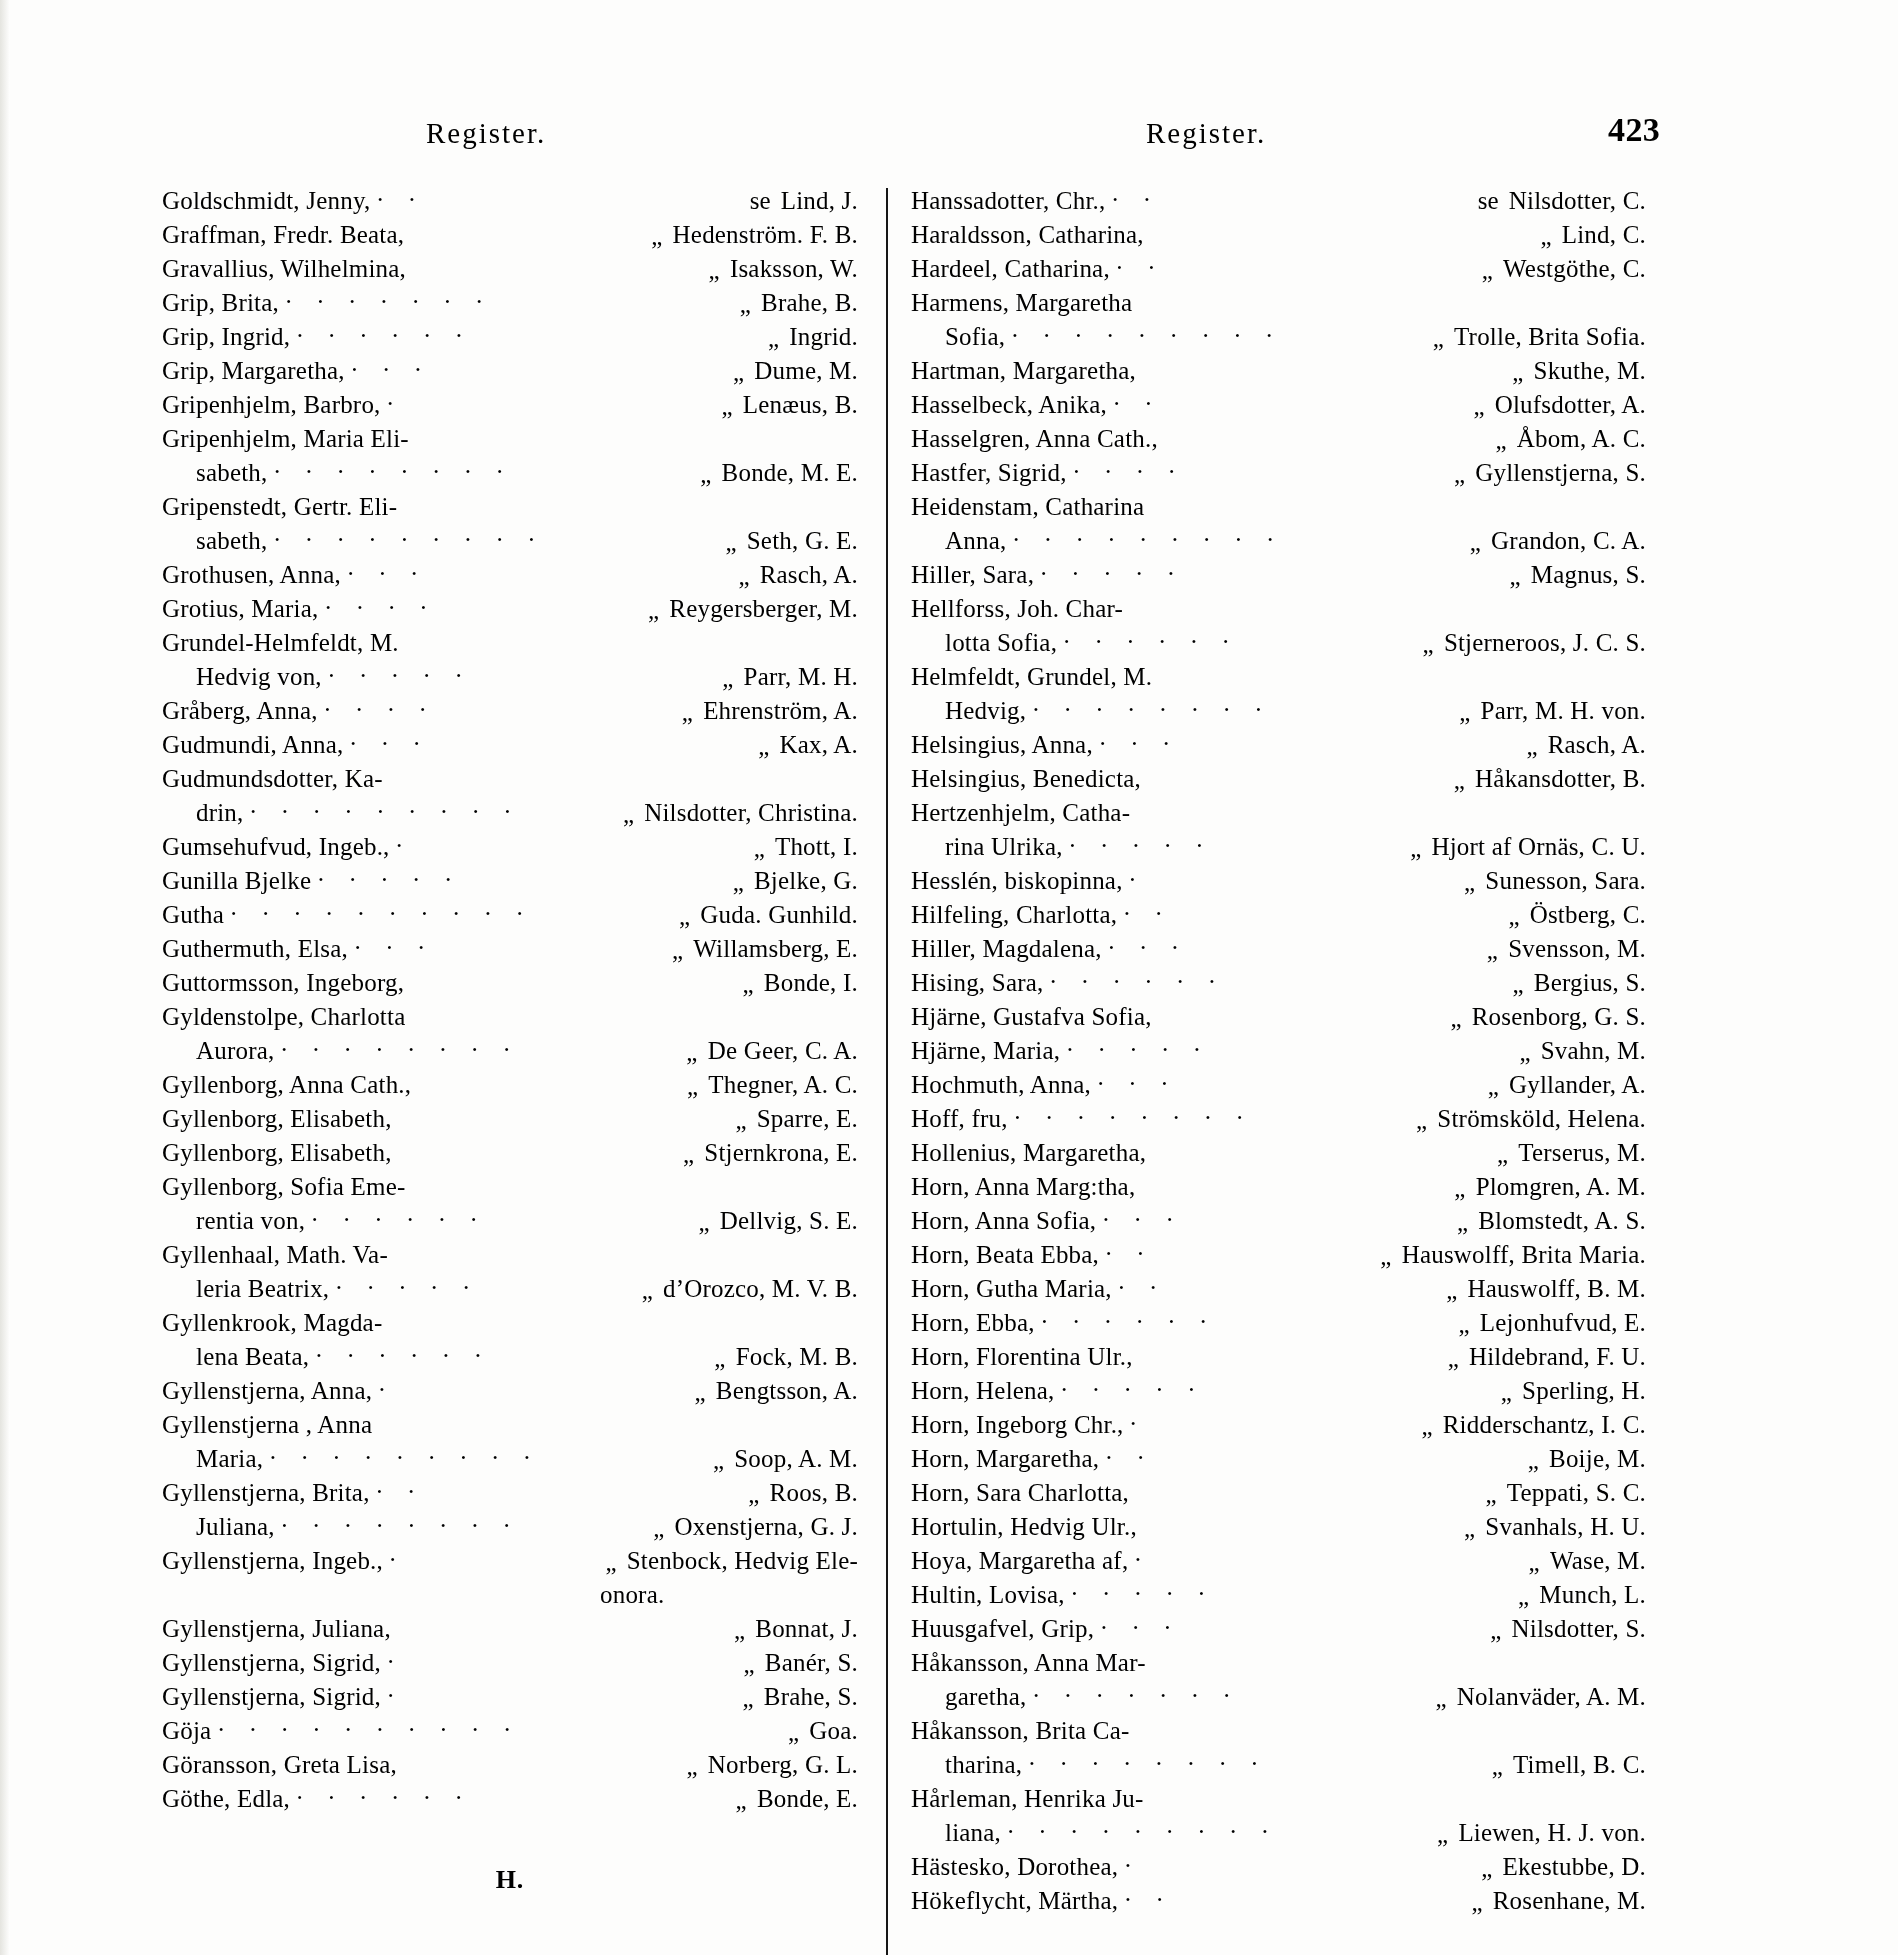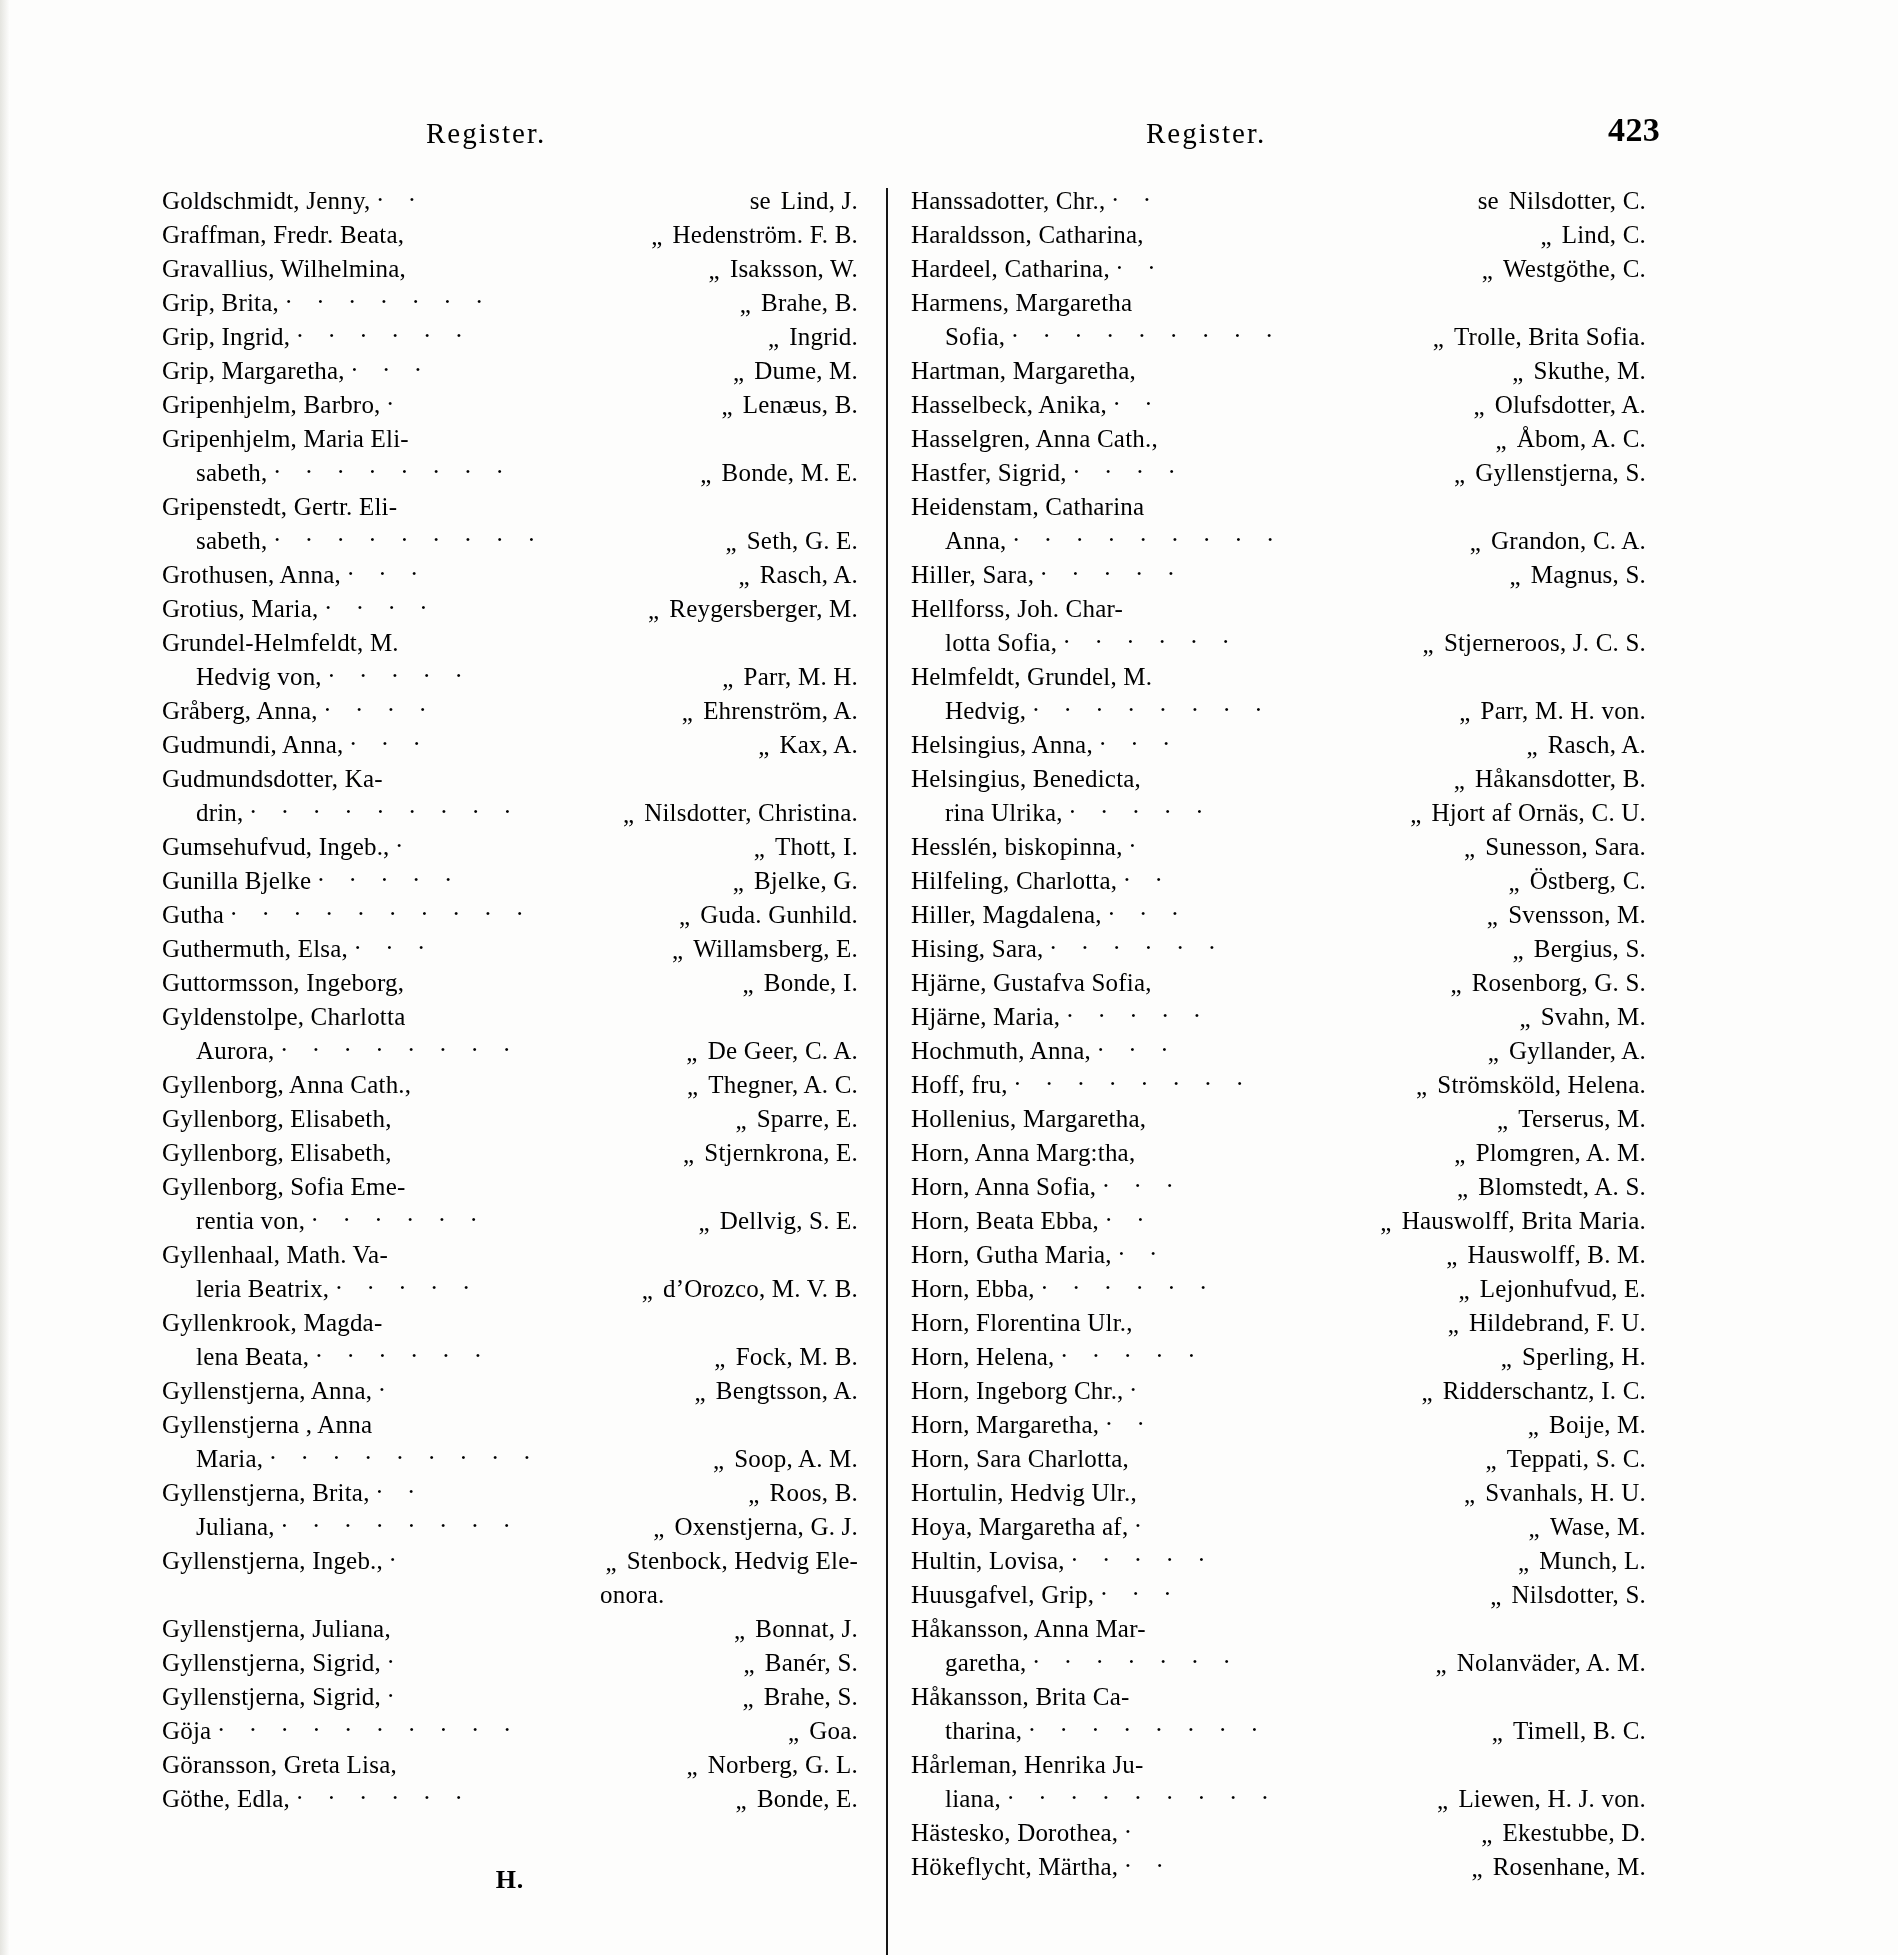--- a/index.html
+++ b/index.html
@@ -508,20 +508,23 @@
             <span class="leader">· · ·</span>
             <span class="seemark dq">„</span>
             <span class="ref">Rasch, A.</span>
           </div>
           <div class="line">
             <span class="nm">Helsingius, Benedicta,</span>
             <span class="leader"></span>
             <span class="seemark dq">„</span>
             <span class="ref">Håkansdotter, B.</span>
           </div>
+          <div class="line nofill">
+            <span class="nm">Hertzenhjelm,  Catha-</span>
+          </div>
           <div class="line cont">
             <span class="nm">rina Ulrika,</span>
             <span class="leader">· · · · ·</span>
             <span class="seemark dq">„</span>
             <span class="ref">Hjort af Ornäs, C. U.</span>
           </div>
           <div class="line">
             <span class="nm">Hesslén, biskopinna,</span>
             <span class="leader">·</span>
             <span class="seemark dq">„</span>

